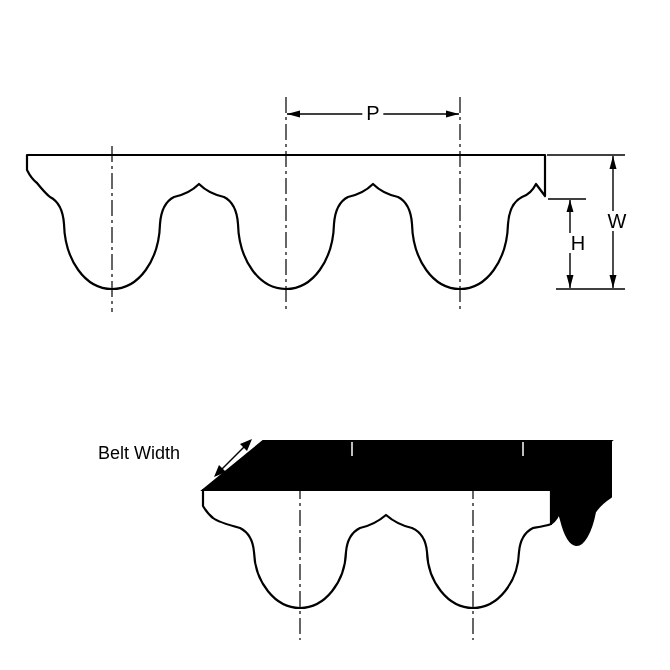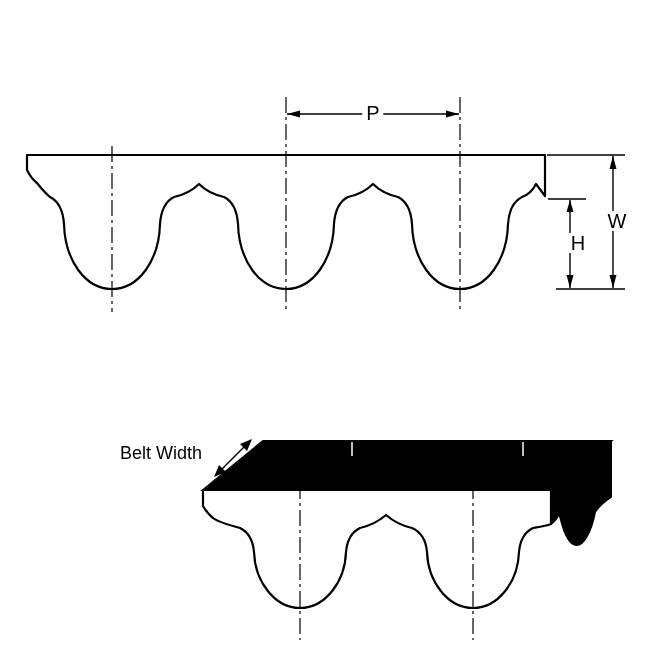--- a/index.html
+++ b/index.html
@@ -139,15 +139,15 @@
       </g>
     </g>
   </svg>
 
   <span class="dim-label" style="left:373px; top:113px;">P</span>
 
   <span class="dim-label" style="left:617px; top:221px;">W</span>
 
   <span class="dim-label" style="left:578px; top:243px;">H</span>
 
-  <span class="belt-width-label" style="left:161px; top:453px;">Belt Width</span>
+  <span class="belt-width-label" style="left:139px; top:453px;">Belt Width</span>
 
 </div>
 
 </body></html>

